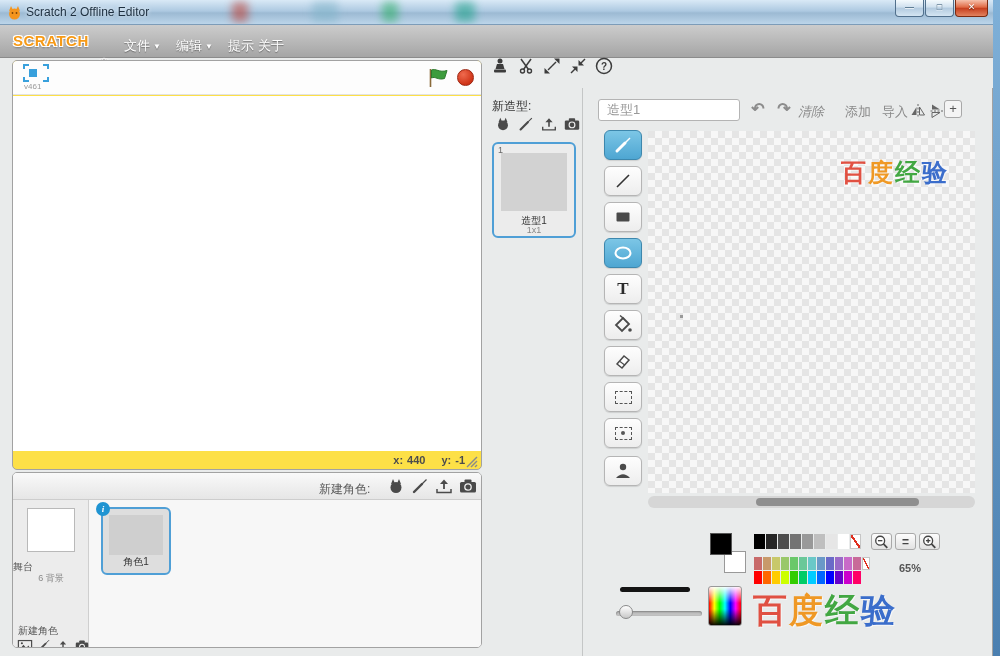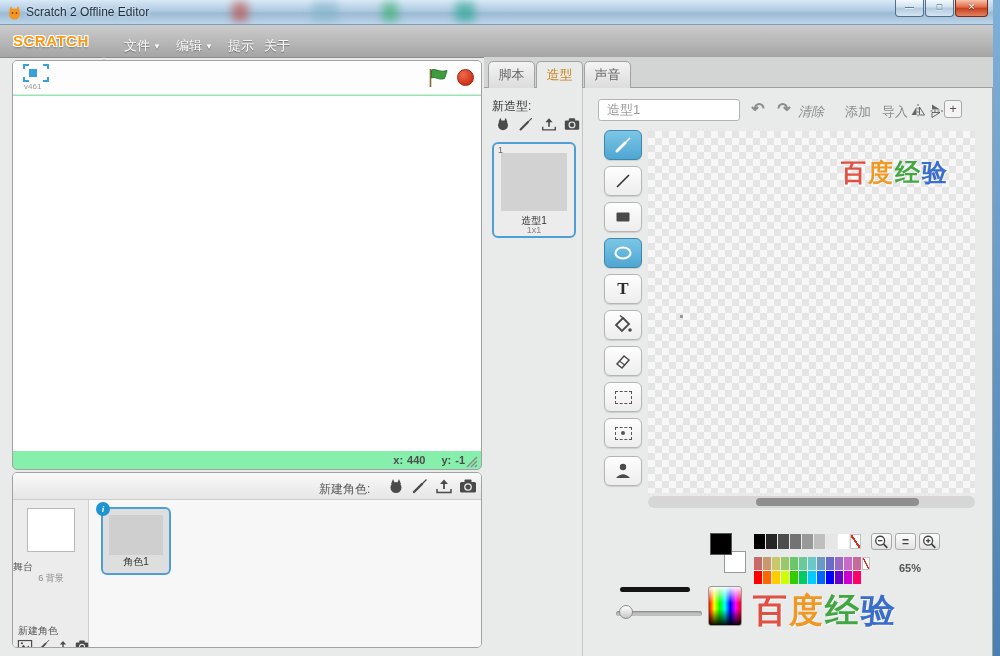--- a/index.html
+++ b/index.html
@@ -30,21 +30,21 @@
     letter-spacing:.5px; color:#f79a16;
     text-shadow:-1px -1px 0 #fff,1px -1px 0 #fff,-1px 1px 0 #fff,1px 1px 0 #fff,0 2px 2px rgba(0,0,0,.35); }
   .globe { position:absolute; left:94px; top:31px; width:20px; height:20px; }
   .menuitem { position:absolute; top:12px; font-size:13px; color:#fff;
     text-shadow:0 1px 1px rgba(0,0,0,.4); cursor:default; }
   .menuitem .arr { font-size:8px; margin-left:3px; vertical-align:1px; }
   .toolicons { position:absolute; left:490px; top:31px; display:flex; gap:6px; }
   .toolicon { width:20px; height:20px; display:flex; align-items:center; justify-content:center; }
 
   
-  .panel { position:absolute; background:#86efac; border:1px solid #a2a2a2; border-radius:5px; overflow:hidden; }
+  .panel { position:absolute; background:#fde047; border:1px solid #a2a2a2; border-radius:5px; overflow:hidden; }
 
   
   .stage-header { position:relative; height:34px; background:#fdfdfd; border-bottom:1px solid #e3e3e3; }
   .stageview { position:absolute; left:10px; top:3px; width:26px; height:18px; }
   .ver { position:absolute; left:11px; top:21px; font-size:8px; color:#9a9a9a; }
   .flagbtn { position:absolute; left:414px; top:6px; width:22px; height:22px; }
   .stopbtn { position:absolute; left:444px; top:8px; width:17px; height:17px; border-radius:50%;
     background:radial-gradient(circle at 35% 30%, #ef6a4e, #cf3418 70%); border:1px solid #9c2410; }
   .stage-coords { position:absolute; right:16px; bottom:3px; font-size:11px; font-weight:bold;
     color:#4c4c4c; display:flex; gap:4px; }
@@ -196,21 +196,21 @@
     <span class="globe">
       <svg width="20" height="20" viewBox="0 0 20 20">
           <circle cx="10" cy="10" r="7.5" fill="#8f8f8f" stroke="#f2f2f2" stroke-width="1.3"></circle>
           <ellipse cx="10" cy="10" rx="3.2" ry="7.5" fill="none" stroke="#f2f2f2" stroke-width="1.1"></ellipse>
           <line x1="2.5" y1="10" x2="17.5" y2="10" stroke="#f2f2f2" stroke-width="1.1"></line>
         </svg>
     </span>
     <span class="menuitem" style="left:124px;"><span>文件</span><span class="arr">▼</span></span>
     <span class="menuitem" style="left:176px;"><span>编辑</span><span class="arr">▼</span></span>
     <span class="menuitem" style="left:228px;"><span>提示</span></span>
-    <span class="menuitem" style="left:264px;"><span>关于</span></span>
+    <span class="menuitem" style="left:258px;"><span>关于</span></span>
     <div class="toolicons">
       <span class="toolicon">
         <svg width="20" height="20" viewBox="0 0 20 20">
             <circle cx="10" cy="5" r="2.5" fill="#3c3c3c"></circle>
             <polygon points="7,8 13,8 14.5,13 5.5,13" fill="#3c3c3c"></polygon>
             <rect x="4" y="13.5" width="12" height="3" rx="1" fill="#3c3c3c"></rect>
           </svg>
       </span>
       <span class="toolicon">
         <svg width="20" height="20" viewBox="0 0 20 20">
@@ -353,25 +353,20 @@
     </div>
     <div class="sp-area">
       <div class="sprite-item">
         <div class="sprite-thumb"></div>
         <div class="sprite-name">角色1</div>
         <div class="infobadge">i</div>
       </div>
     </div>
   </div>
 
-  <div class="tabstrip">
-    <div class="tab" style="left:4px;"><span>脚本</span></div>
-    <div class="tab active" style="left:52px;"><span>造型</span></div>
-    <div class="tab" style="left:100px;"><span>声音</span></div>
-  </div>
   <div class="helpbtn"><span>?</span></div>
 
   <div class="content">
 
     <div class="costcol">
       <div class="cost-newlabel">新造型:</div>
       <div class="cost-newicons">
         <span class="iconbtn">
           <svg width="20" height="18" viewBox="0 0 20 20">
               <polygon points="5,8 7,3 9,7.5" fill="#4a4a4a"></polygon>

